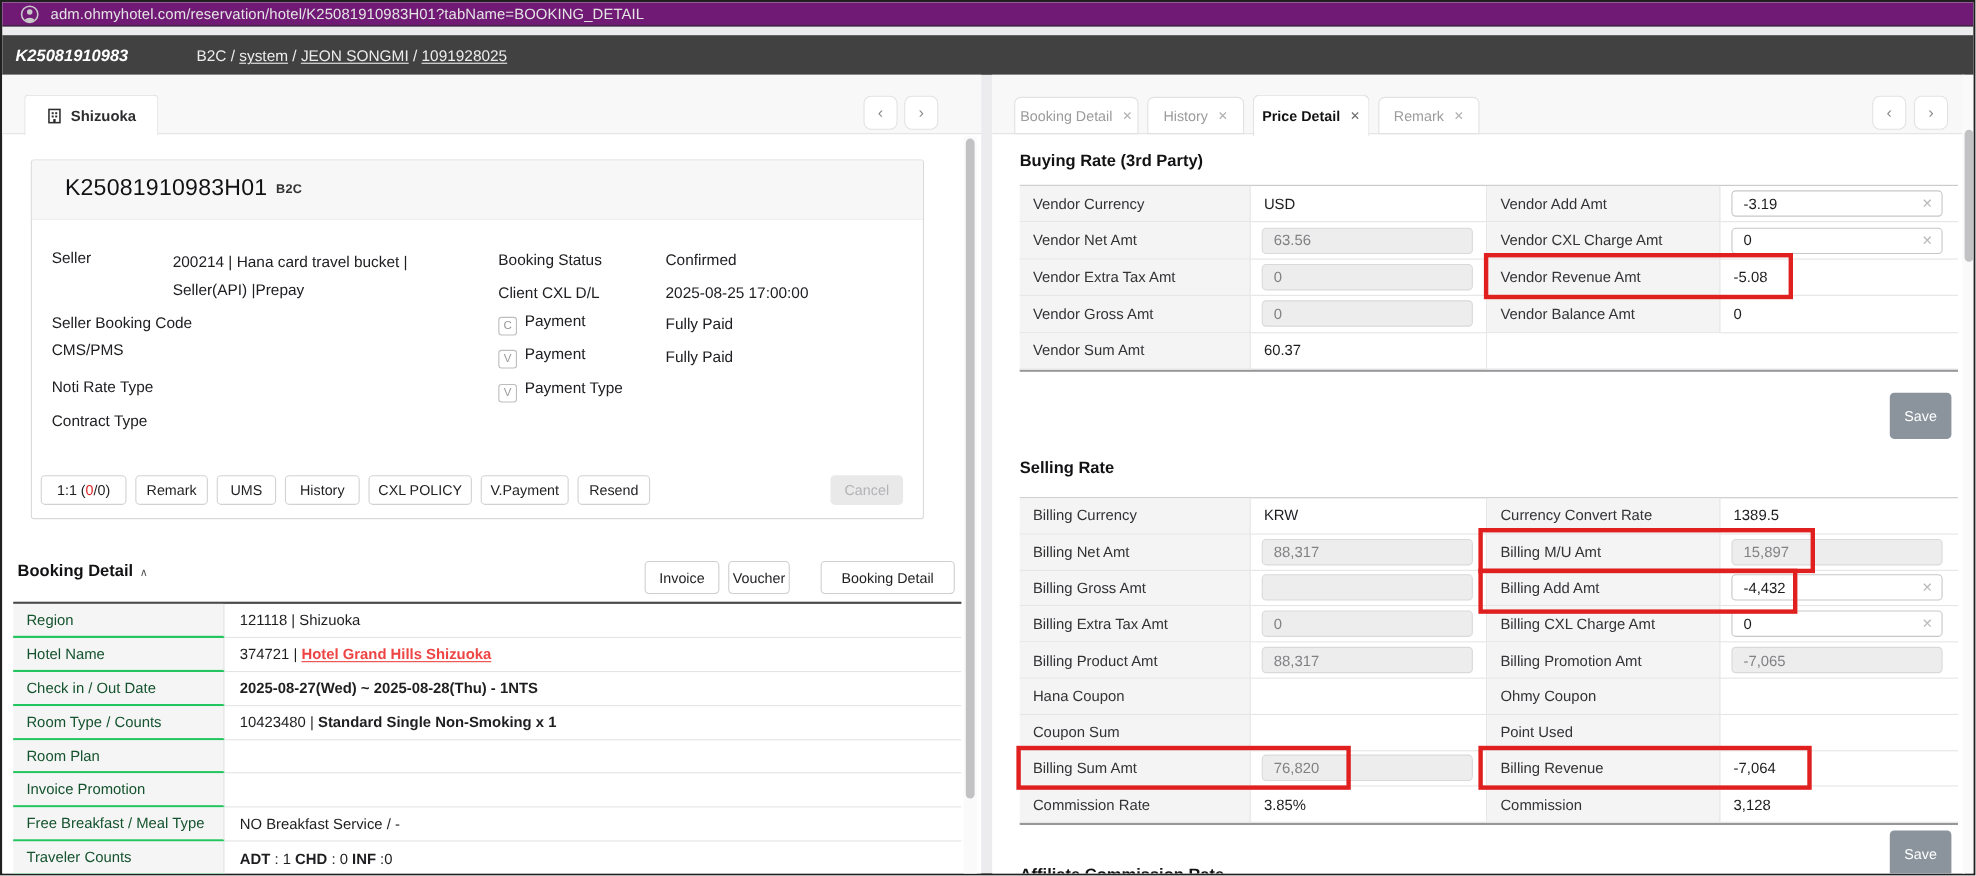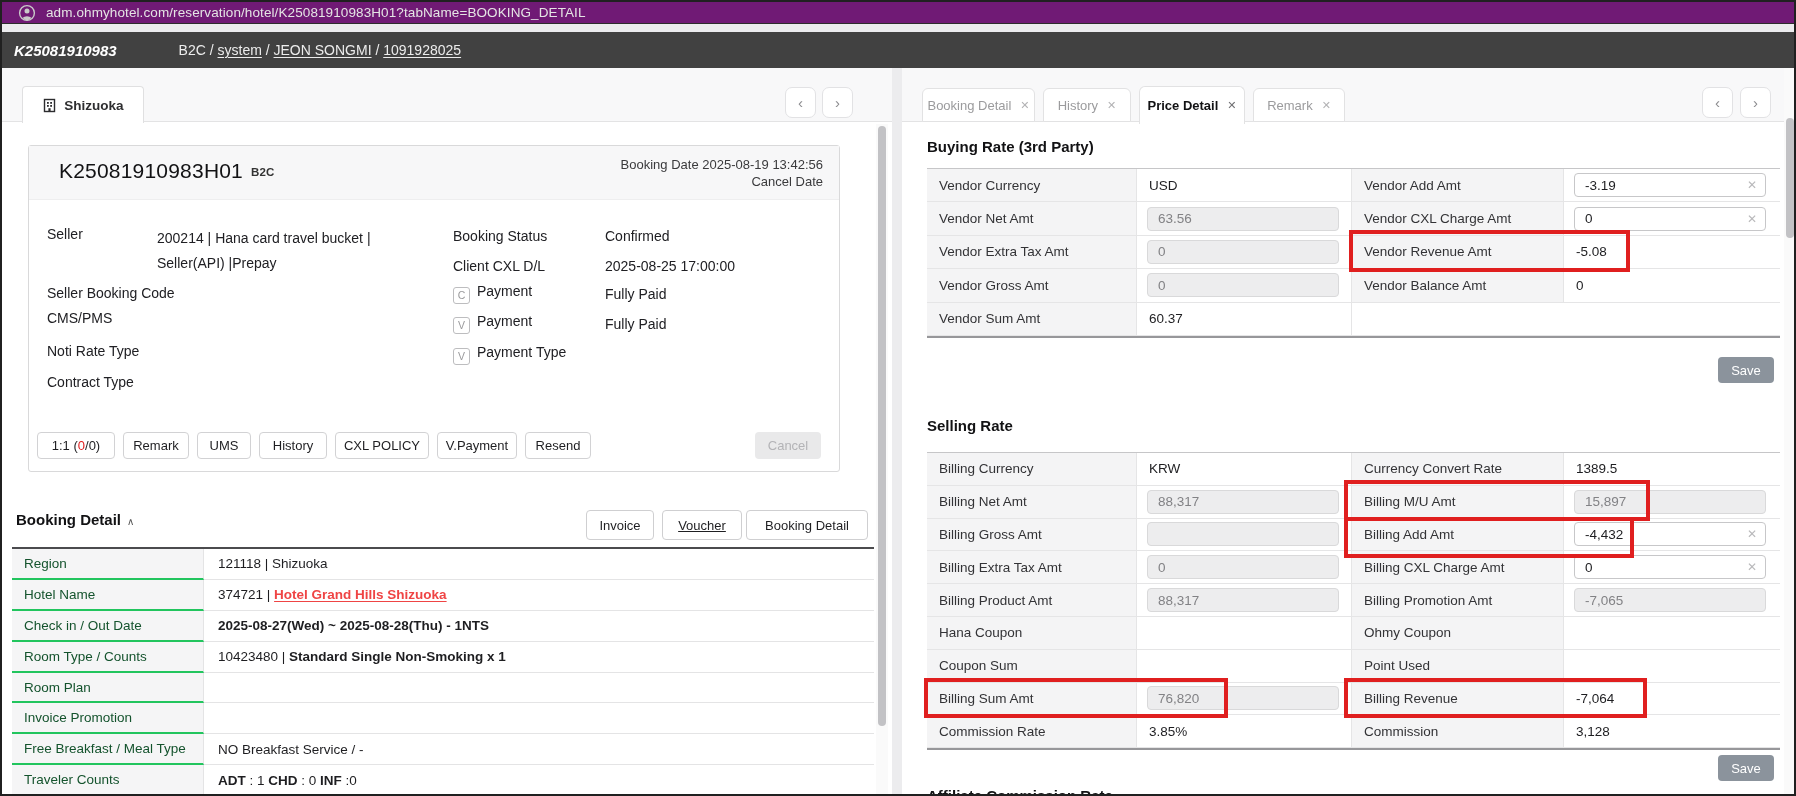--- a/index.html
+++ b/index.html
@@ -65,21 +65,21 @@
   .pt-val.last { border-right:none; }
   .txt { margin-left:12px; }
   .inp { width:192px; height:24px; margin-left:10px; border-radius:4px; font-size:13.5px; padding:0 10px; font-family:inherit; }
   .inp.dis { background:#ededee; border:1px solid #d9d9da; color:#828285; }
   .iw { position:relative; display:inline-flex; align-items:center; }
   .inp.edit { background:#fff; border:1px solid #c7c7c9; color:#1e1e21; padding-right:26px; }
   .clr { position:absolute; right:9px; font-size:12px; color:#b9b9bb; cursor:pointer; }
 
   .hred { position:absolute; border:4px solid #e01f1f; z-index:5; pointer-events:none; }
   .ptitle { position:absolute; left:25px; font-size:15px; font-weight:bold; color:#121214; }
-  .savebtn { position:absolute; left:816px; width:56px; height:26px; background:#8b939c; color:#fff; border:none; border-radius:4px; font-size:13px; cursor:pointer; font-family:inherit; }
+  .savebtn { position:absolute; left:816px; width:56px; height:42px; background:#8b939c; color:#fff; border:none; border-radius:4px; font-size:13px; cursor:pointer; font-family:inherit; }
 
   
   .sbtrack { position:absolute; width:12px; background:#fafafa; }
   .sbthumb { position:absolute; width:8px; background:#c2c2c5; border-radius:4px; }
 </style>
 </head>
 <body>
 
 <div class="app">
 
@@ -119,24 +119,20 @@
     <div class="navbtn" style="left:783px;">
         <span>‹</span>
       </div>
     <div class="navbtn" style="left:820px;">
         <span>›</span>
       </div>
 
     <div class="card">
       <div class="chead">
         <div class="ctitle"><span>K25081910983H01</span><span class="cbadge">B2C</span></div>
-        <div class="cdates">
-          <div><span>Booking Date</span> <span>2025-08-19 13:42:56</span></div>
-          <div>Cancel Date</div>
-        </div>
       </div>
 
       <div class="flabel" style="left:18px; top:80px;">Seller</div>
       <div class="fvalue" style="left:128px; top:80px; width:245px; line-height:25px;">200214 | Hana card travel bucket | Seller(API) |Prepay</div>
       <div class="flabel" style="left:18px; top:139px;">Seller Booking Code</div>
       <div class="flabel" style="left:18px; top:164px;">CMS/PMS</div>
       <div class="flabel" style="left:18px; top:197px;">Noti Rate Type</div>
       <div class="flabel" style="left:18px; top:228px;">Contract Type</div>
 
       <div class="flabel" style="left:424px; top:82px;">Booking Status</div>
@@ -158,21 +154,21 @@
       <button class="cbtn" style="left:168px; width:54px;">UMS</button>
       <button class="cbtn" style="left:230px; width:68px;">History</button>
       <button class="cbtn" style="left:306px; width:94px;">CXL POLICY</button>
       <button class="cbtn" style="left:408px; width:80px;">V.Payment</button>
       <button class="cbtn" style="left:496px; width:66px;">Resend</button>
       <button class="cancelbtn">Cancel</button>
     </div>
 
     <div class="abs sectitle" style="left:14px; top:443px;"><span>Booking Detail</span><span class="caret">∧</span></div>
     <button class="secbtn" style="left:584px; width:68px;">Invoice</button>
-    <button class="secbtn" style="left:660px; width:80px;text-decoration:underline;">Voucher</button>
+    <button class="secbtn" style="left:660px; width:56px;">Voucher</button>
     <button class="secbtn" style="left:744px; width:122px;">Booking Detail</button>
 
     <div class="btable">
       <div class="bt-lab">Region</div>
       <div class="bt-val">121118 | Shizuoka</div>
 
       <div class="bt-lab">Hotel Name</div>
       <div class="bt-val"><span>374721 | </span><span class="hlink">Hotel Grand Hills Shizuoka</span></div>
 
       <div class="bt-lab">Check in / Out Date</div>

